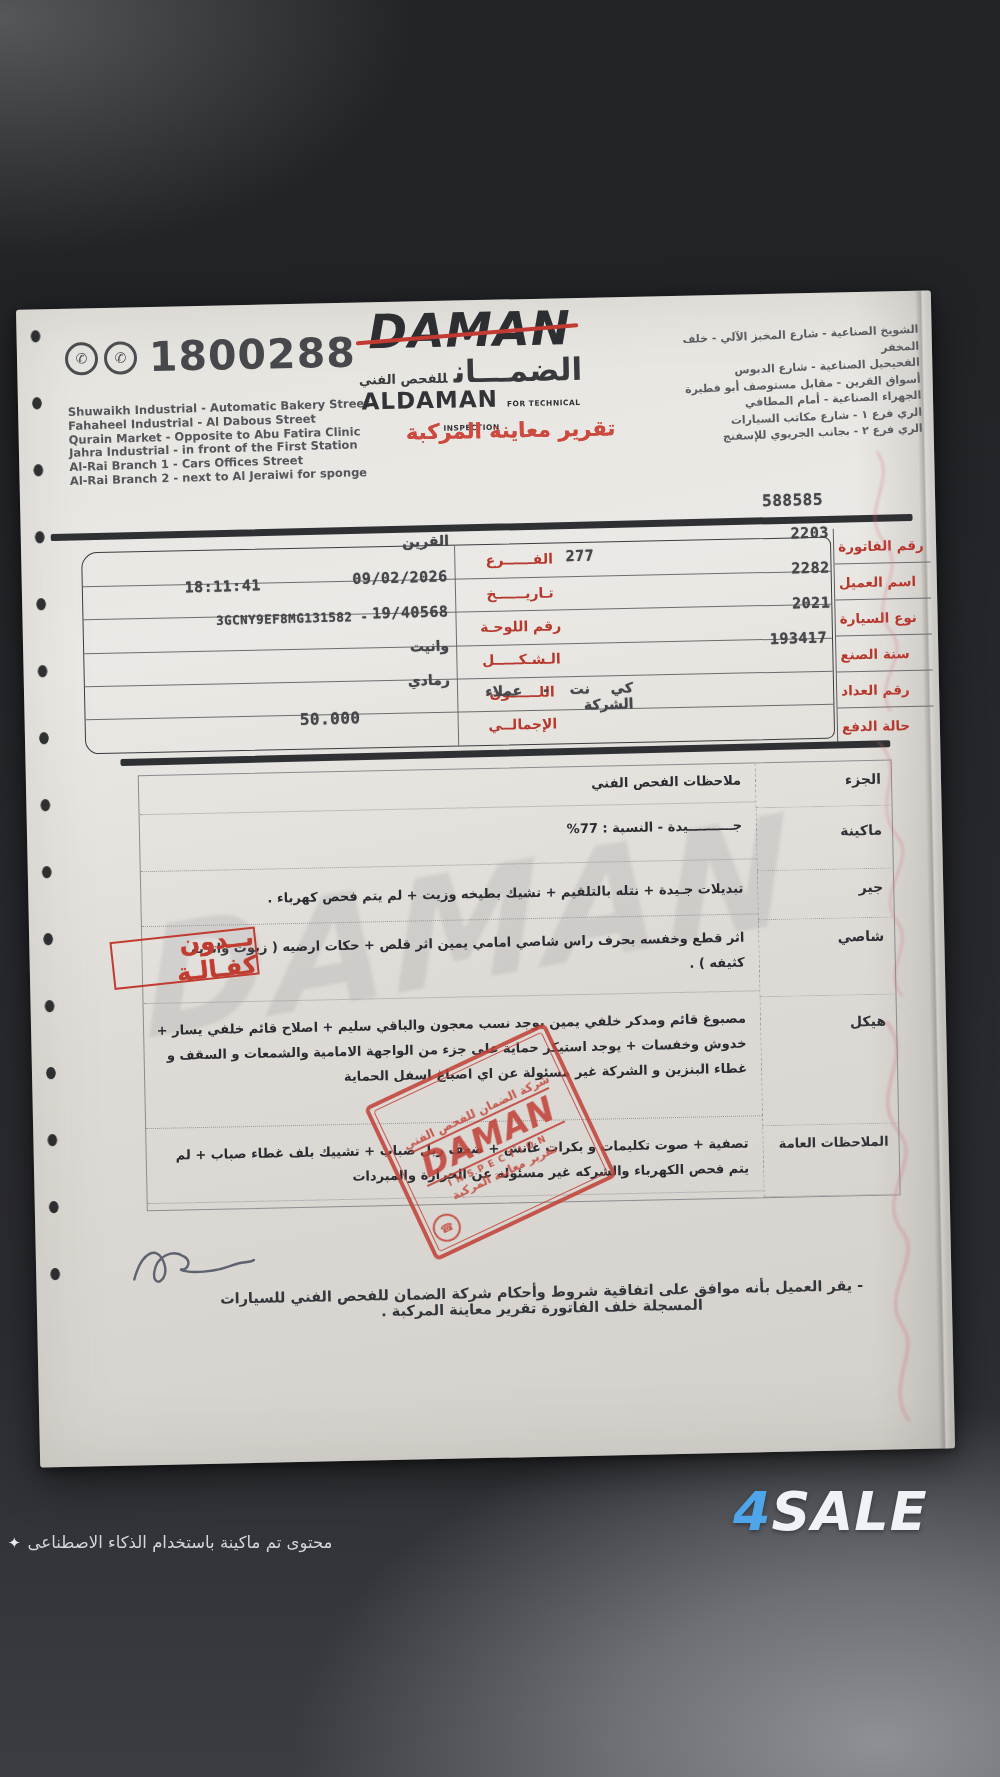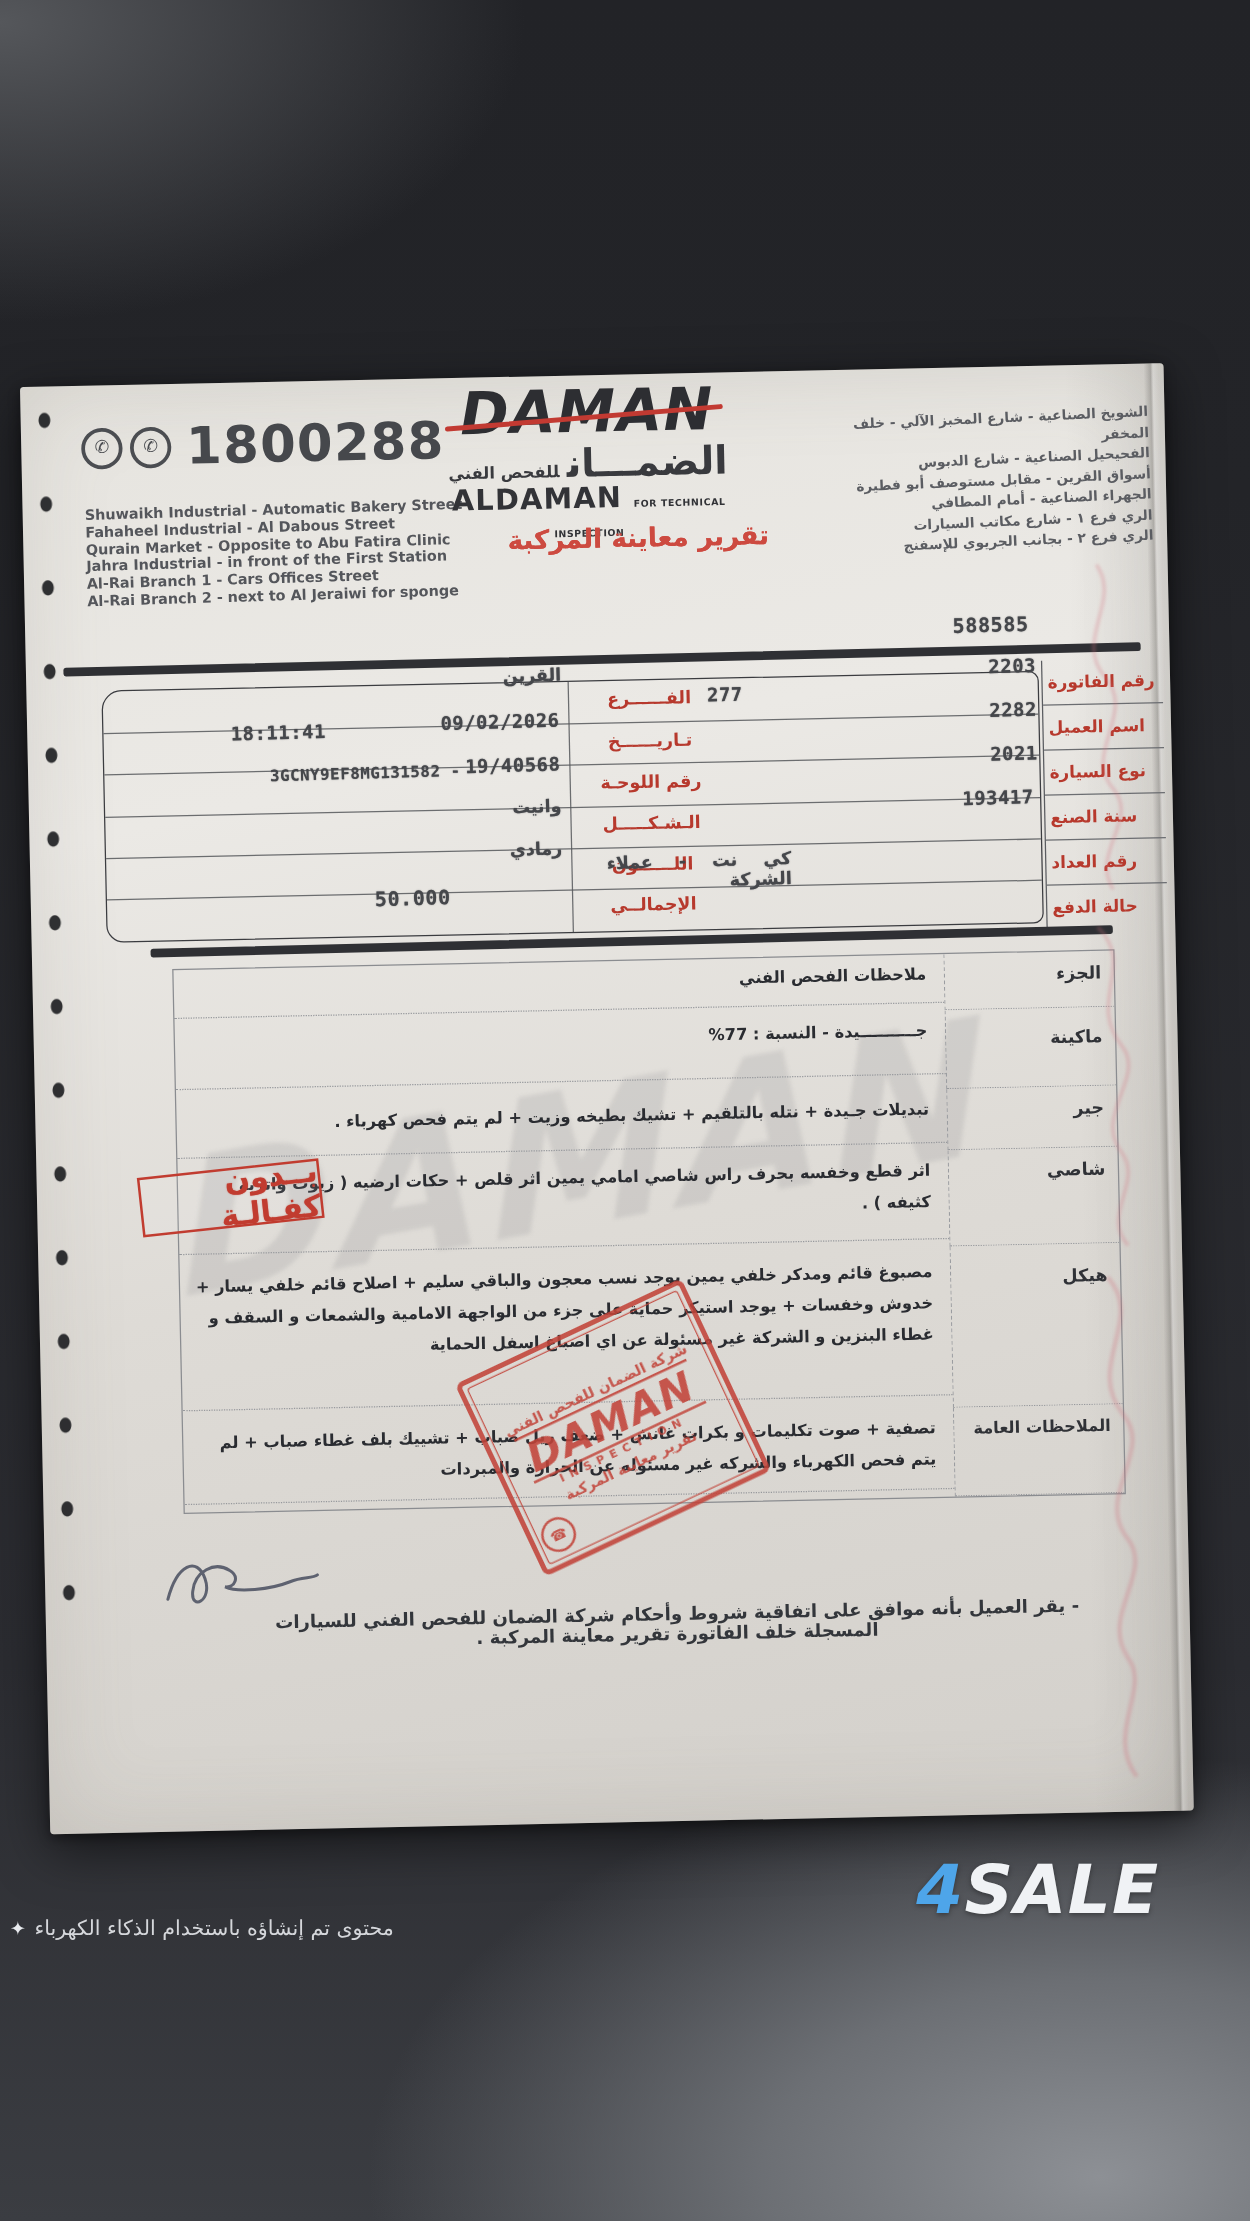--- a/index.html
+++ b/index.html
@@ -247,20 +247,20 @@
       <path d="M30,10 C50,40 10,70 35,100 C60,130 15,160 40,190 C60,215 20,240 38,270" fill="none" stroke="#d4717f" stroke-width="3"></path>
       <path d="M25,300 C55,330 15,360 42,395 C62,420 18,450 40,480 C58,505 22,530 44,555" fill="none" stroke="#d4717f" stroke-width="3"></path>
     </svg>
     <svg class="bleed" style="left:815px;top:720px" width="95" height="420" viewBox="0 0 95 420">
       <path d="M40,10 C70,45 20,80 50,120 C75,150 25,185 52,220 C72,248 28,280 50,315 C68,340 30,375 55,410" fill="none" stroke="#cf6a78" stroke-width="3.5"></path>
     </svg>
   </div>
 
   <div class="ai-note">
     <span class="glyph">✦</span>
-    <span dir="rtl">محتوى تم إنشاؤه باستخدام الذكاء الكهرباء</span>
+    <span dir="rtl">محتوى تم ماكينة باستخدام الذكاء الاصطناعى</span>
   </div>
 
   <div class="logo4sale">
     <span class="four">4</span><span class="sale">SALE</span>
   </div>
 
 </div>
 
 </body></html>

